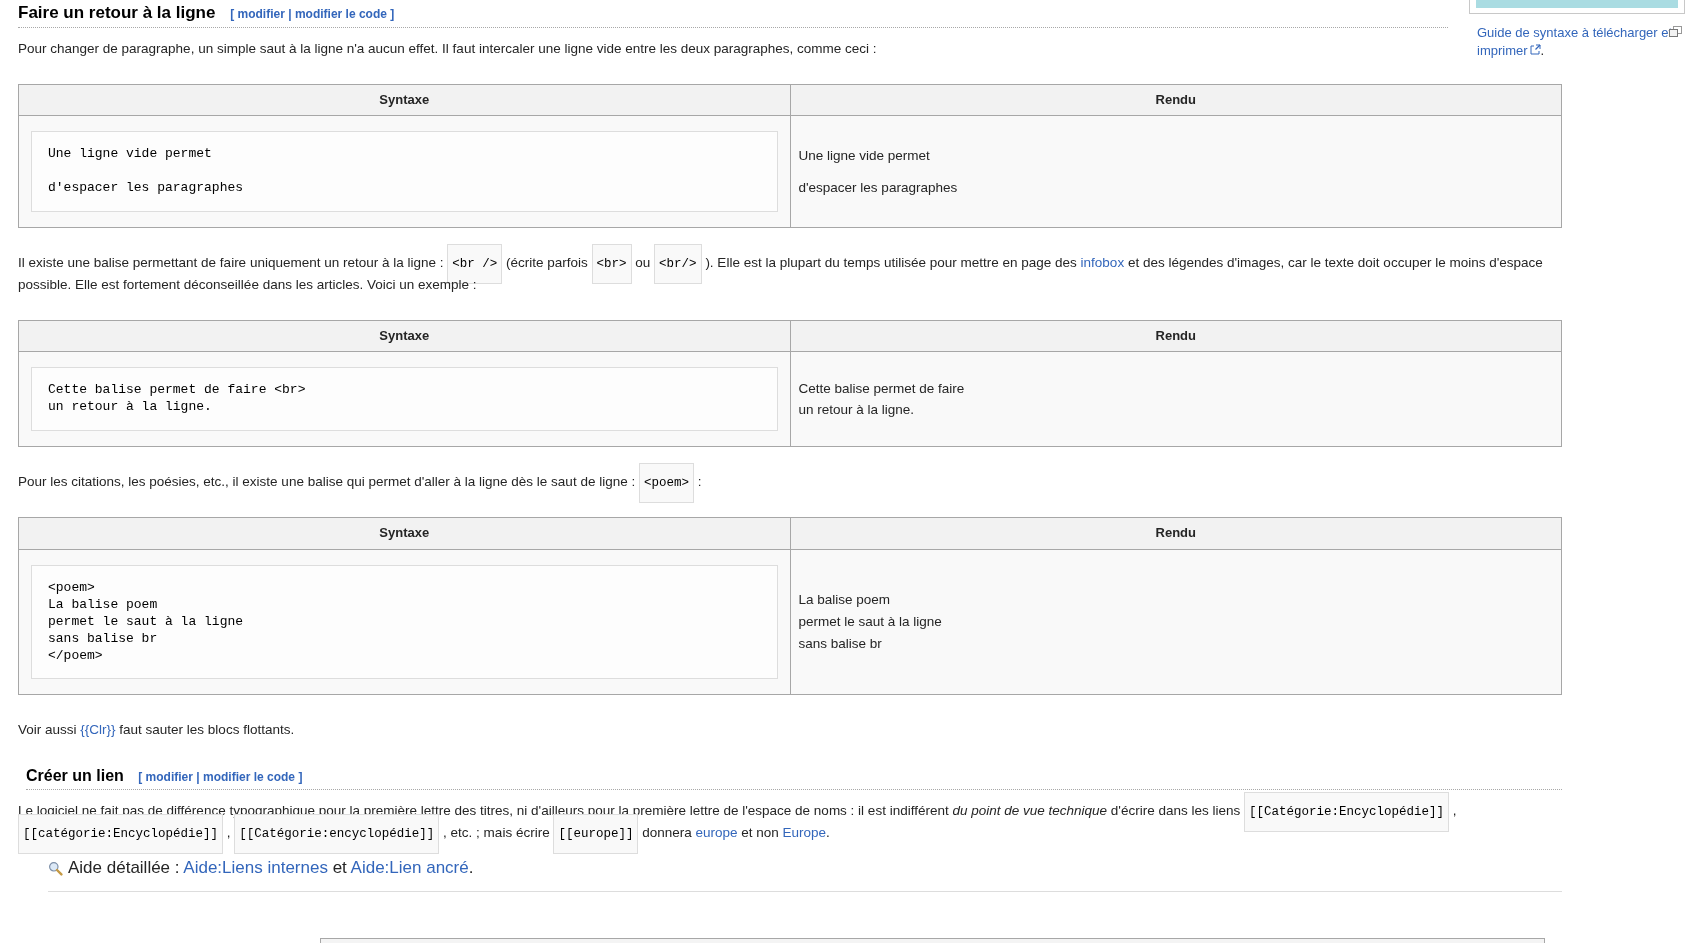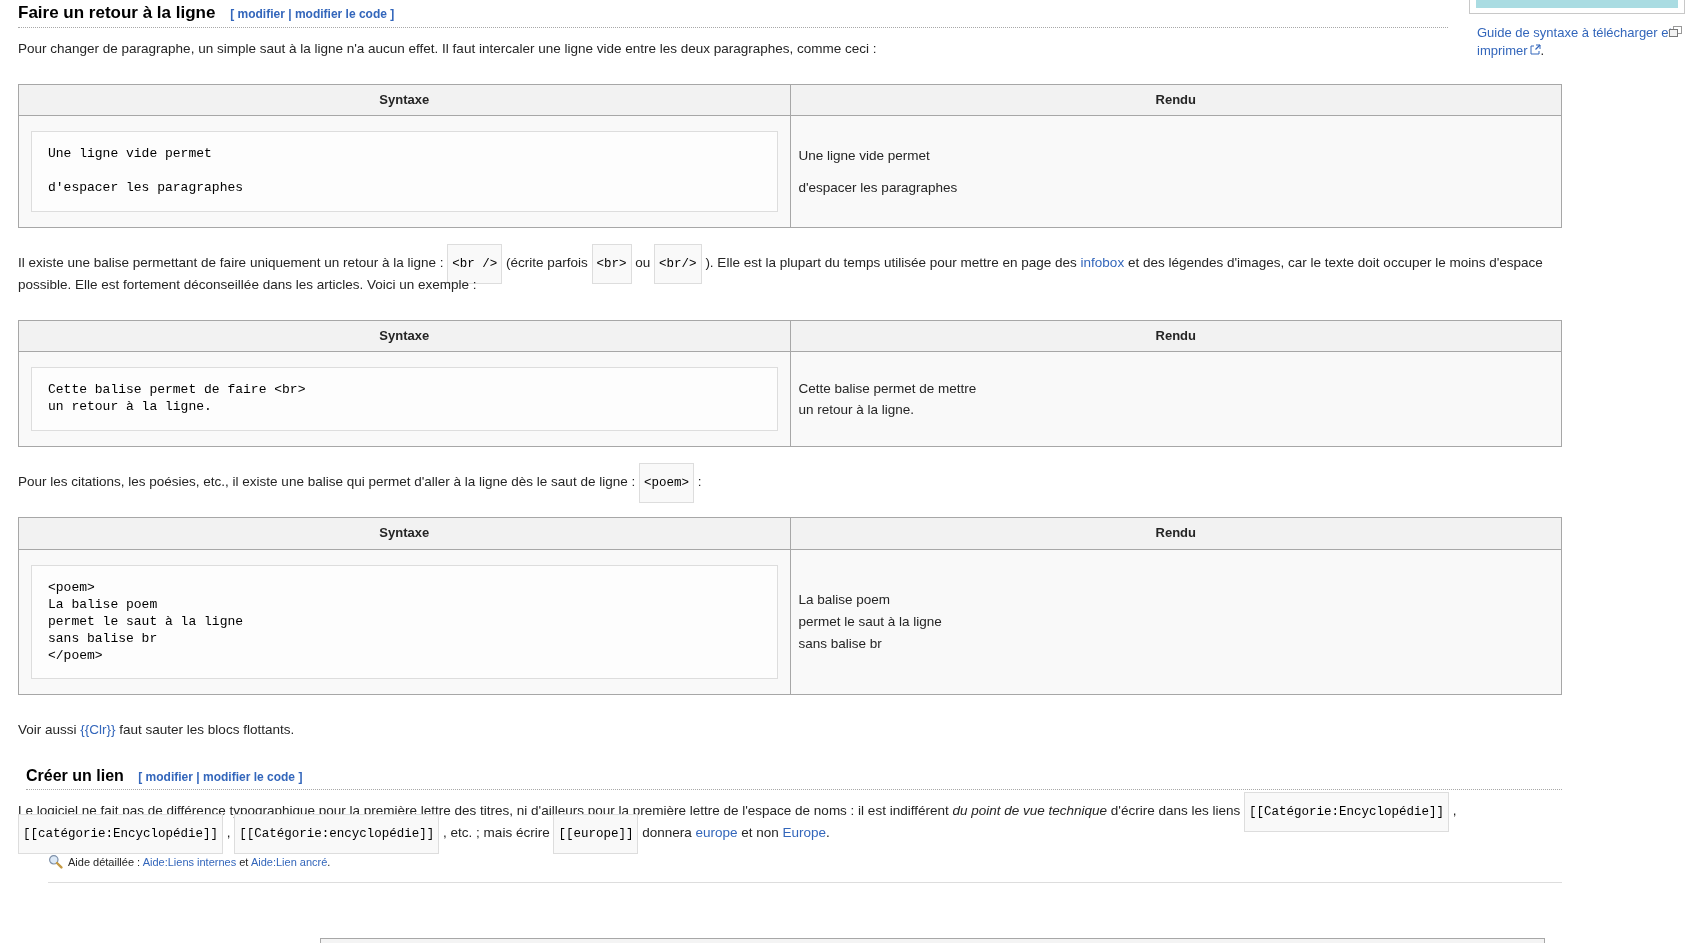--- a/index.html
+++ b/index.html
@@ -42,21 +42,21 @@
     font-family:"Liberation Mono","DejaVu Sans Mono",monospace;
     font-size:12.5px; color:#000;
     background:#f9f9f9; border:1px solid #dddddd; padding:12px 4px;
     white-space:nowrap;
   }
   .rendu p { margin:10px 0; }
   .poem-line { line-height:22px; }
 
   .aide-note {
     margin:10px 0 14px 30px; padding-bottom:10px;
-    border-bottom:1px solid #dddddd; font-size:11px;
+    border-bottom:1px solid #dddddd; font-size:17px;
   }
   .aide-note svg { vertical-align:-3px; margin-right:5px; }
 
   
   .guide-box {
     position:absolute; left:1469px; top:-56px; width:216px; height:70px;
     background:#fff; border:1px solid #c8c8c8;
   }
   .guide-thumb { position:absolute; left:6px; right:6px; top:5px; bottom:5px; background:var(--teal_thumb,#aadce2); }
   .guide-text { position:absolute; left:1477px; top:24px; width:206px; font-size:13px; line-height:1.38; }
@@ -129,21 +129,21 @@
         <tr>
       <th style="width:50%">Syntaxe</th>
       <th>Rendu</th>
     </tr>
     <tr>
       <td>
             <pre class="code-block">Cette balise permet de faire &lt;br&gt;
 un retour à la ligne.</pre>
           </td>
       <td class="rendu">
-        <p><span>Cette balise permet de mettre</span><br><span>un retour à la ligne.</span></p>
+        <p><span>Cette balise permet de faire</span><br><span>un retour à la ligne.</span></p>
       </td>
     </tr>
   </tbody>
     </table>
 
   <p class="body-p"><span>Pour les citations, les poésies, etc., il existe une balise qui permet d'aller à la ligne dès le saut de ligne : </span><code class="inline">&lt;poem&gt;</code><span> :</span></p>
 
   <table class="wikitable">
     <tbody>
         <tr>

